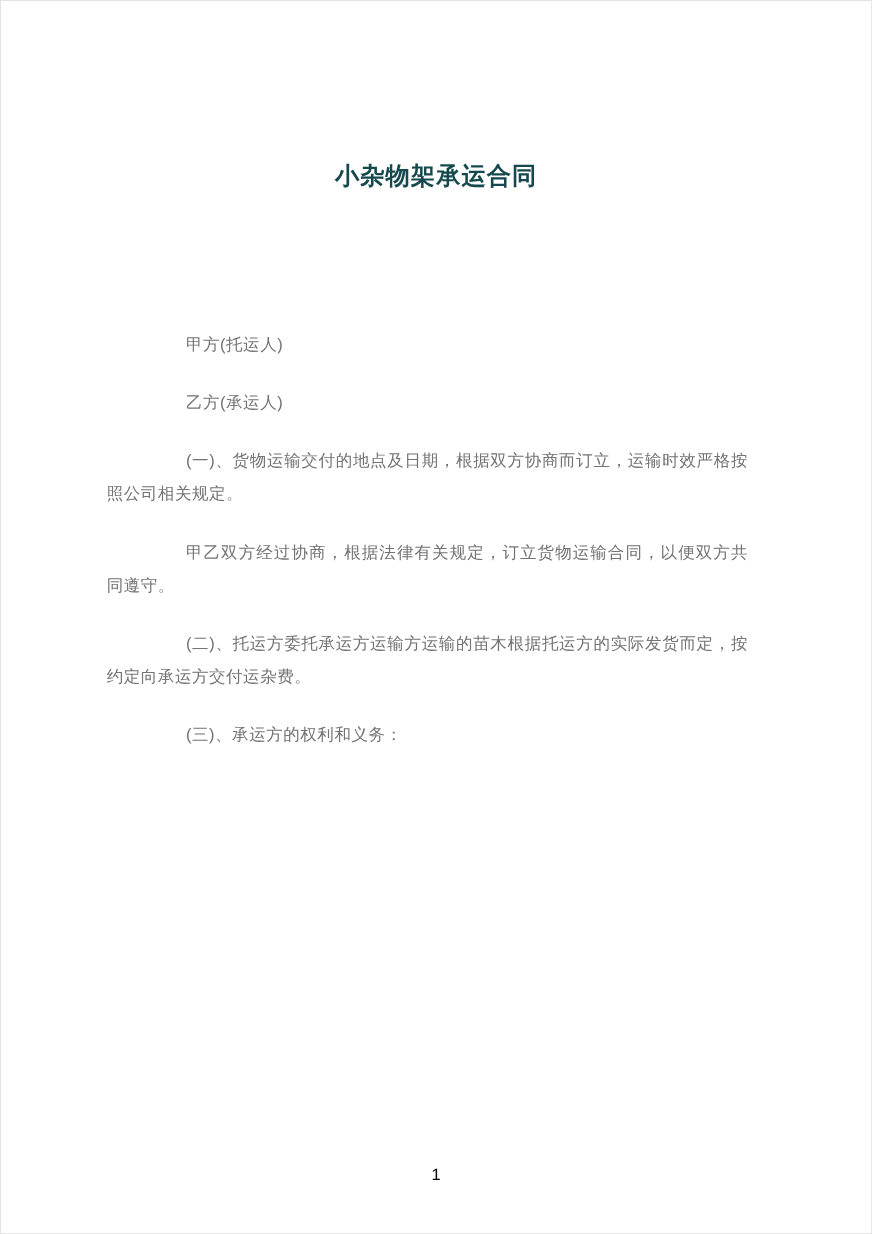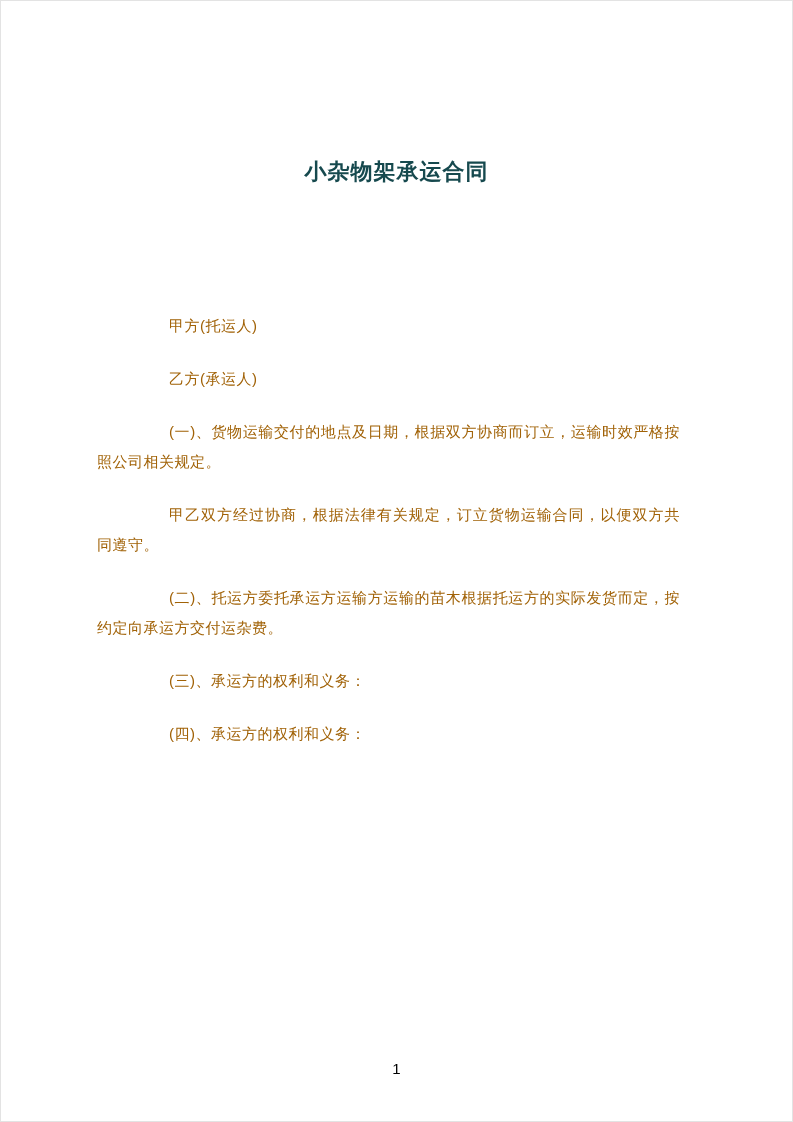--- a/index.html
+++ b/index.html
@@ -9,40 +9,40 @@
     font-family: "Liberation Sans", "DejaVu Sans", sans-serif;
   }
   .page {
     position: relative;
     width: 793px;
     height: 1122px;
     margin: 0 auto;
     background: #ffffff;
     border: 1px solid #e3e3e3;
     box-sizing: border-box;
-    padding: 16px 96px;
+    padding: 4px 96px;
     overflow: hidden;
   }
   .doc-title {
     margin: 142px 0 0 0;
     text-align: center;
     font-size: 22px;
     line-height: 26px;
     font-weight: bold;
     color: #16494e;
     letter-spacing: 1px;
   }
   .doc-body {
     margin-top: 126px;
   }
   .para {
     margin: 0 16px 23px 0;
     font-size: 15px;
     line-height: 30px;
-    color: #a16207;
+    color: #737373;
     text-indent: 72px;
     text-align: justify;
     letter-spacing: 0.5px;
     word-break: break-all;
   }
   .page-number {
     position: absolute;
     bottom: 44px;
     left: 0;
     right: 0;
@@ -57,17 +57,16 @@
 <div class="page">
   <h1 class="doc-title" style="color: rgb(22, 73, 78);">小杂物架承运合同</h1>
 
   <div class="doc-body">
       <p class="para">甲方(托运人)</p>
       <p class="para">乙方(承运人)</p>
       <p class="para">(一)、货物运输交付的地点及日期，根据双方协商而订立，运输时效严格按照公司相关规定。</p>
       <p class="para">甲乙双方经过协商，根据法律有关规定，订立货物运输合同，以便双方共同遵守。</p>
       <p class="para">(二)、托运方委托承运方运输方运输的苗木根据托运方的实际发货而定，按约定向承运方交付运杂费。</p>
       <p class="para">(三)、承运方的权利和义务：</p>
-      <p class="para">(四)、承运方的权利和义务：</p>
     </div>
 
   <div class="page-number">1</div>
 </div>
 
 </body></html>

